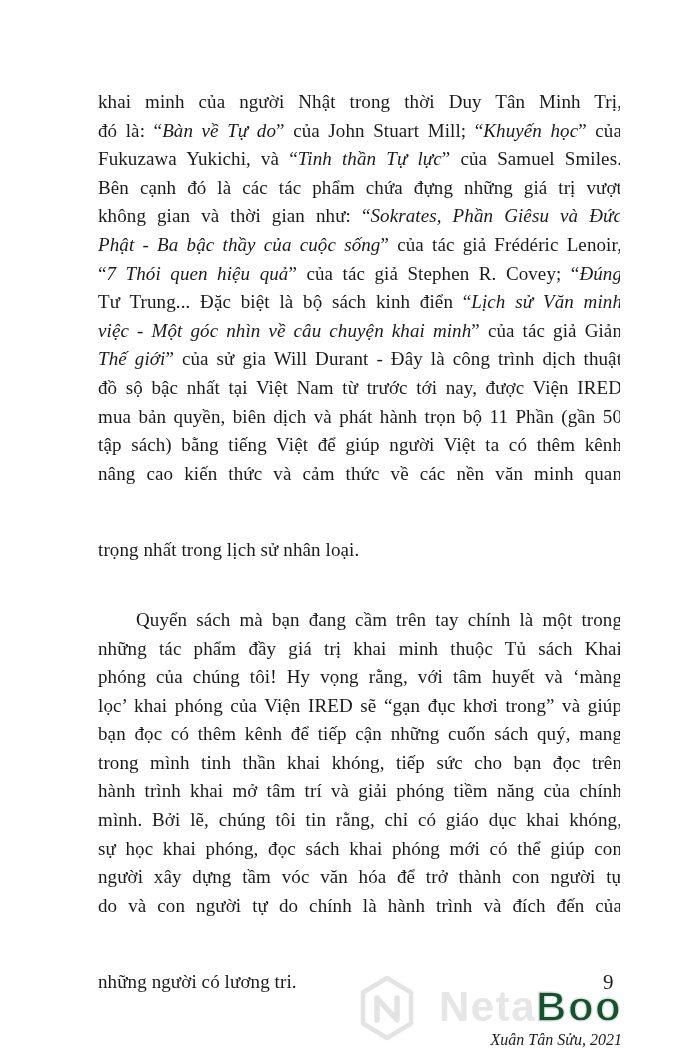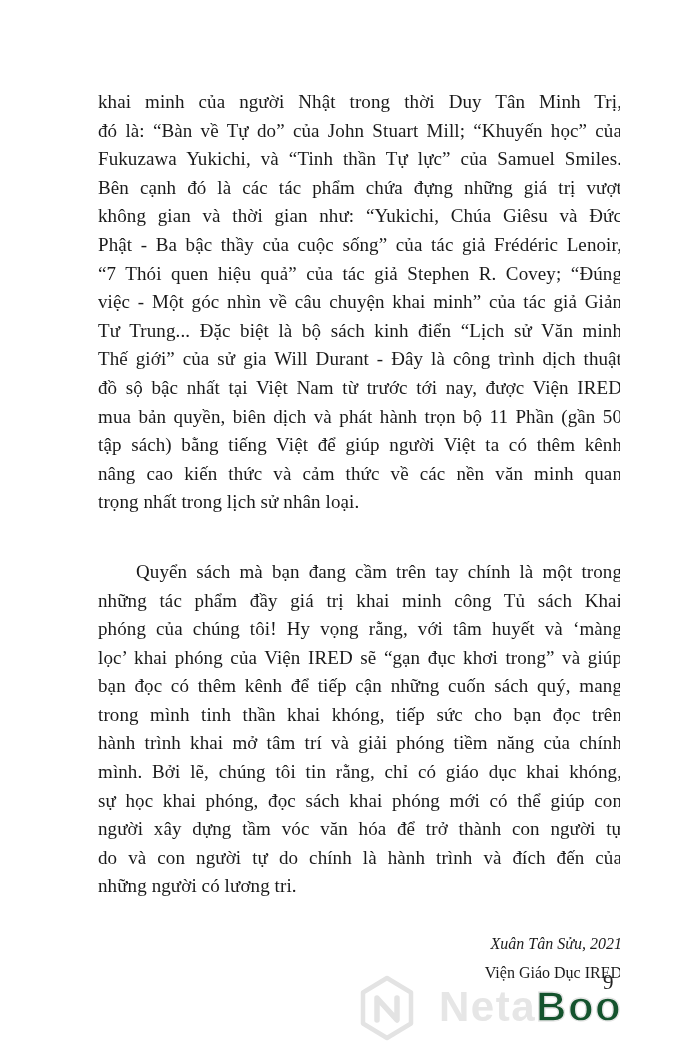--- a/index.html
+++ b/index.html
@@ -27,23 +27,24 @@
     line-height: 28.6px;
     text-align: justify;
     text-align-last: justify;
     overflow: hidden;
     white-space: nowrap;
     letter-spacing: 0.1px;
   }
   .line.last {
     text-align: center;
     text-align-last: left;
+    margin-top: 48px;
   }
   .line.indent { padding-left: 38px; margin-top: 41px; }
-  .it { }
+  .it { font-style: italic; }
   .signature {
     margin-top: 28px;
     text-align: right;
     font-size: 16px;
     line-height: 29px;
   }
   .signature .sig-date { font-style: italic; }
   .page-number {
     position: absolute;
     left: 603px;
@@ -88,35 +89,35 @@
 
 <div class="page" style="--paper: #ffffff; --ink: #1a1a1a; --wm: #e6e6e6;">
 
   <div class="content">
     <div>
         <div class="paragraph">
           <div class="line"><span>khai minh của người Nhật trong thời Duy Tân Minh Trị,</span></div>
           <div class="line"><span>đó là: “</span><span class="it">Bàn về Tự do</span><span>” của John Stuart Mill; “</span><span class="it">Khuyến học</span><span>” của</span></div>
           <div class="line"><span>Fukuzawa Yukichi, và “</span><span class="it">Tinh thần Tự lực</span><span>” của Samuel Smiles.</span></div>
           <div class="line"><span>Bên cạnh đó là các tác phẩm chứa đựng những giá trị vượt</span></div>
-          <div class="line"><span>không gian và thời gian như: “</span><span class="it">Yukichi, Chúa Giêsu và Đức</span></div>
+          <div class="line"><span>không gian và thời gian như: “</span><span class="it">Sokrates, Phần Giêsu và Đức</span></div>
           <div class="line"><span class="it">Phật - Ba bậc thầy của cuộc sống</span><span>” của tác giả Frédéric Lenoir,</span></div>
           <div class="line"><span>“</span><span class="it">7 Thói quen hiệu quả</span><span>” của tác giả Stephen R. Covey; “</span><span class="it">Đúng</span></div>
+          <div class="line"><span>Tư Trung... Đặc biệt là bộ sách kinh điển “</span><span class="it">Lịch sử Văn minh</span></div>
           <div class="line"><span class="it">việc - Một góc nhìn về câu chuyện khai minh</span><span>” của tác giả Giản</span></div>
-          <div class="line"><span>Tư Trung... Đặc biệt là bộ sách kinh điển “</span><span class="it">Lịch sử Văn minh</span></div>
           <div class="line"><span class="it">Thế giới</span><span>” của sử gia Will Durant - Đây là công trình dịch thuật</span></div>
           <div class="line"><span>đồ sộ bậc nhất tại Việt Nam từ trước tới nay, được Viện IRED</span></div>
           <div class="line"><span>mua bản quyền, biên dịch và phát hành trọn bộ 11 Phần (gần 50</span></div>
           <div class="line"><span>tập sách) bằng tiếng Việt để giúp người Việt ta có thêm kênh</span></div>
           <div class="line"><span>nâng cao kiến thức và cảm thức về các nền văn minh quan</span></div>
           <div class="line last"><span>trọng nhất trong lịch sử nhân loại.</span></div>
         </div>
         <div class="paragraph">
           <div class="line indent"><span>Quyển sách mà bạn đang cầm trên tay chính là một trong</span></div>
-          <div class="line"><span>những tác phẩm đầy giá trị khai minh công Tủ sách Khai</span></div>
+          <div class="line"><span>những tác phẩm đầy giá trị khai minh thuộc Tủ sách Khai</span></div>
           <div class="line"><span>phóng của chúng tôi! Hy vọng rằng, với tâm huyết và ‘màng</span></div>
           <div class="line"><span>lọc’ khai phóng của Viện IRED sẽ “gạn đục khơi trong” và giúp</span></div>
           <div class="line"><span>bạn đọc có thêm kênh để tiếp cận những cuốn sách quý, mang</span></div>
           <div class="line"><span>trong mình tinh thần khai khóng, tiếp sức cho bạn đọc trên</span></div>
           <div class="line"><span>hành trình khai mở tâm trí và giải phóng tiềm năng của chính</span></div>
           <div class="line"><span>mình. Bởi lẽ, chúng tôi tin rằng, chỉ có giáo dục khai khóng,</span></div>
           <div class="line"><span>sự học khai phóng, đọc sách khai phóng mới có thể giúp con</span></div>
           <div class="line"><span>người xây dựng tầm vóc văn hóa để trở thành con người tự</span></div>
           <div class="line"><span>do và con người tự do chính là hành trình và đích đến của</span></div>
           <div class="line last"><span>những người có lương tri.</span></div>

